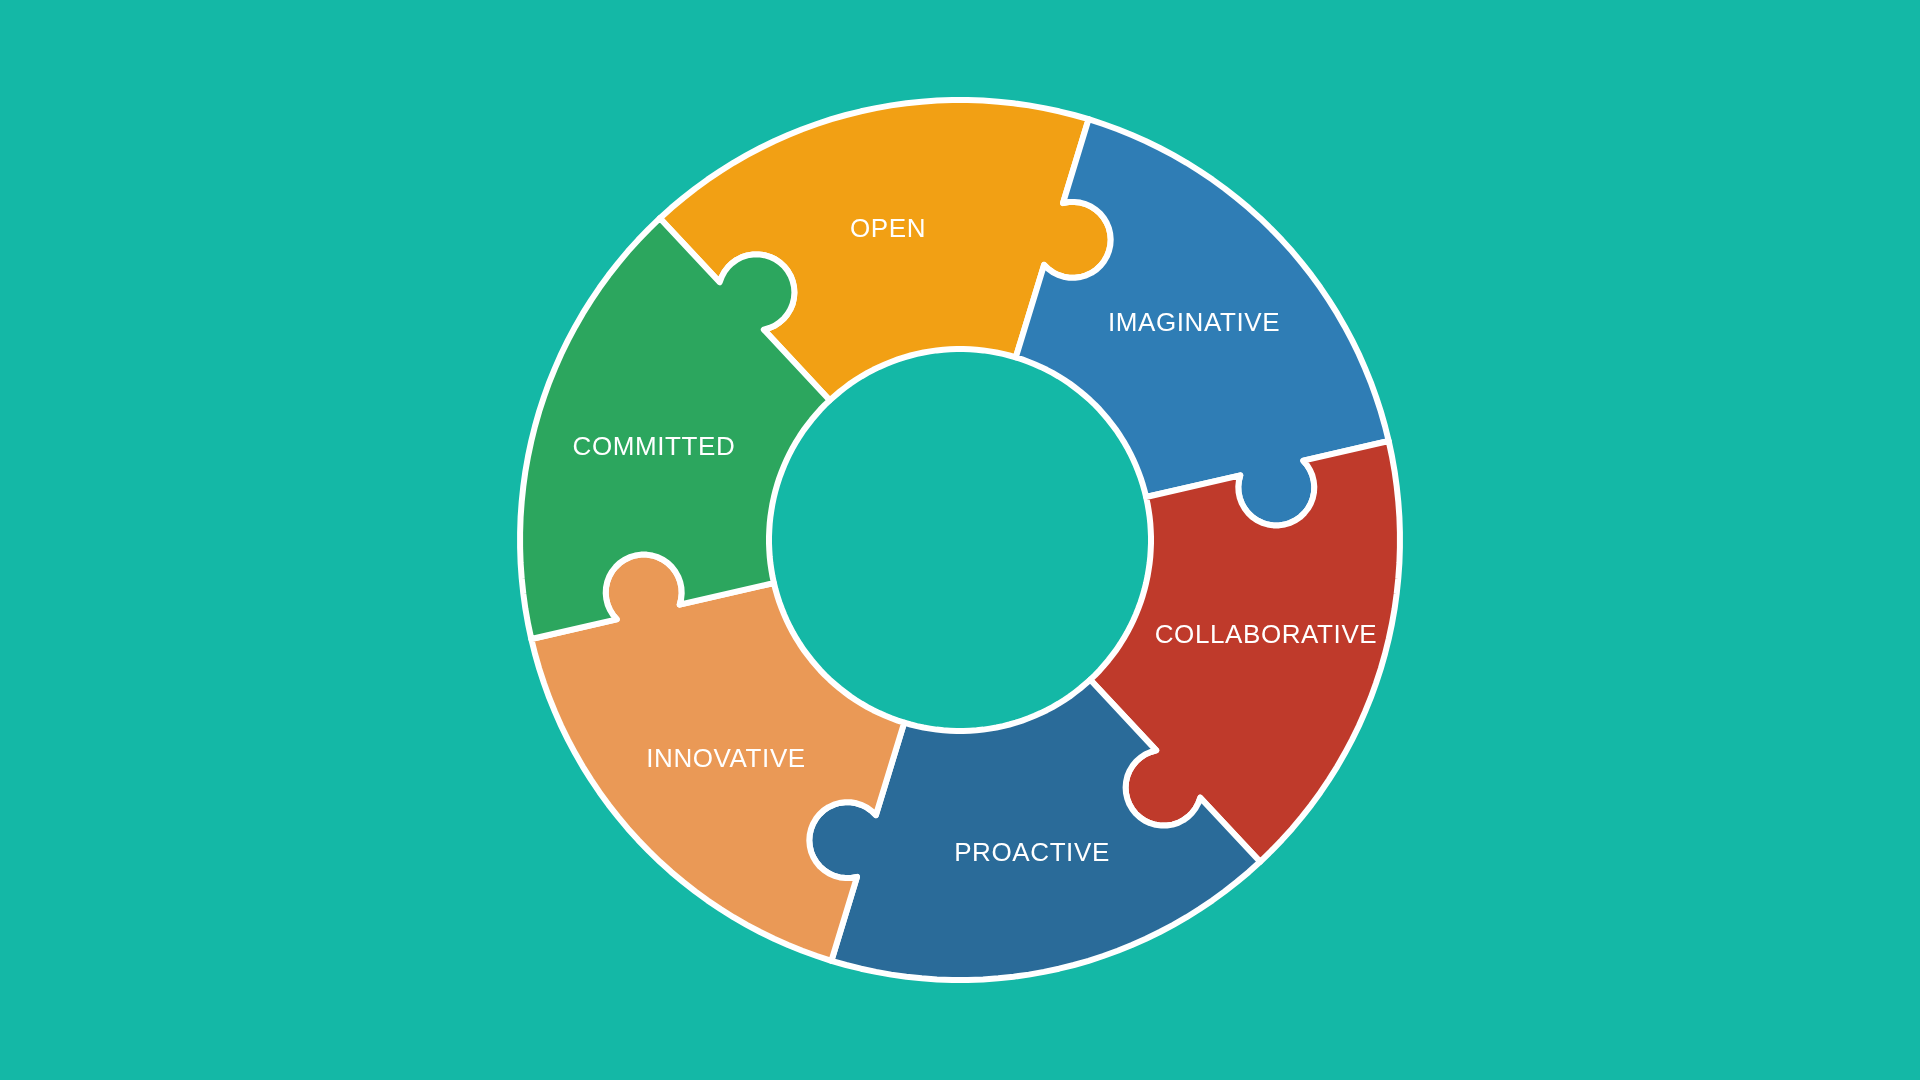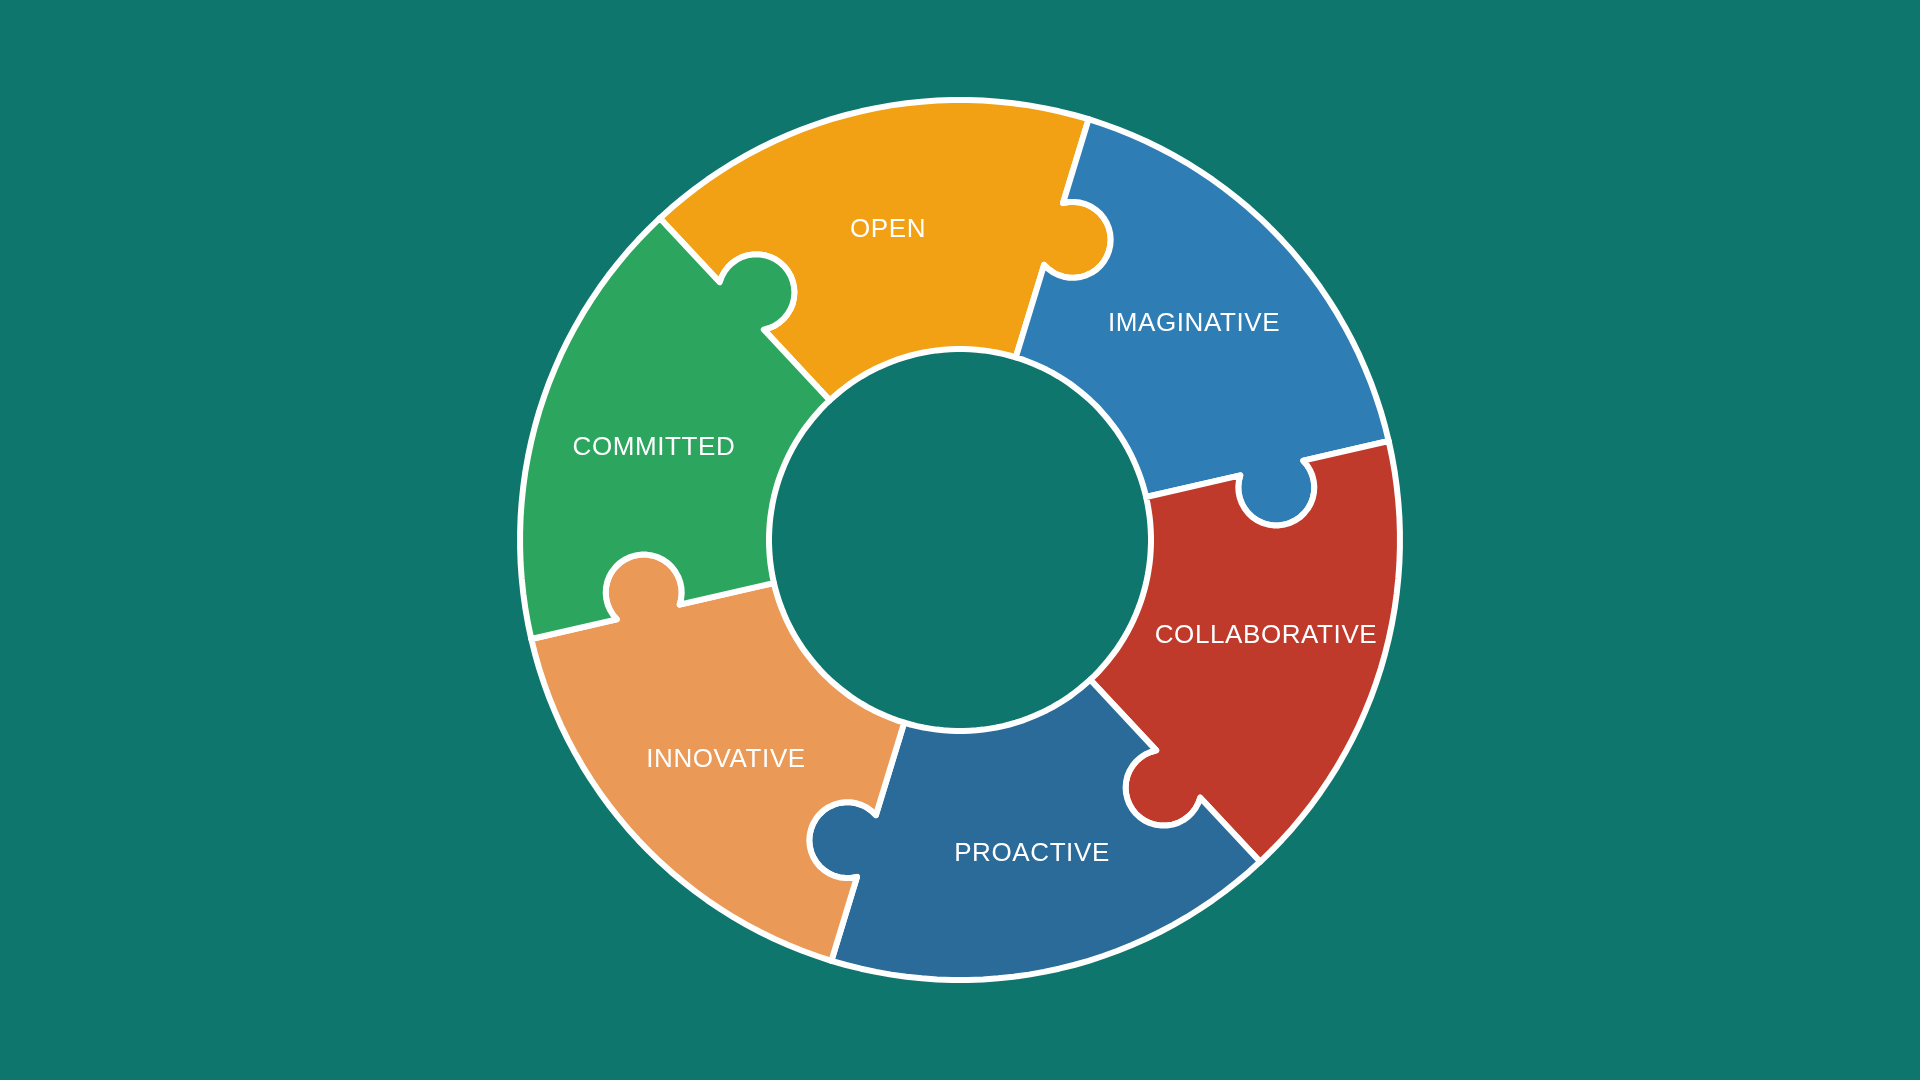--- a/index.html
+++ b/index.html
@@ -8,21 +8,21 @@
     width: 1920px;
     height: 1080px;
     background: #ffffff;
     overflow: hidden;
     font-family: "Liberation Sans", sans-serif;
   }
   .stage {
     position: relative;
     width: 1920px;
     height: 1080px;
-    background: #0f766e;
+    background: #14b8a6;
   }
   svg { display: block; }
   .segment-path {
     stroke-linejoin: round;
     stroke-linecap: round;
   }
   .segment-label {
     font-family: "Liberation Sans", sans-serif;
     font-size: 26px;
     letter-spacing: 0.6px;

